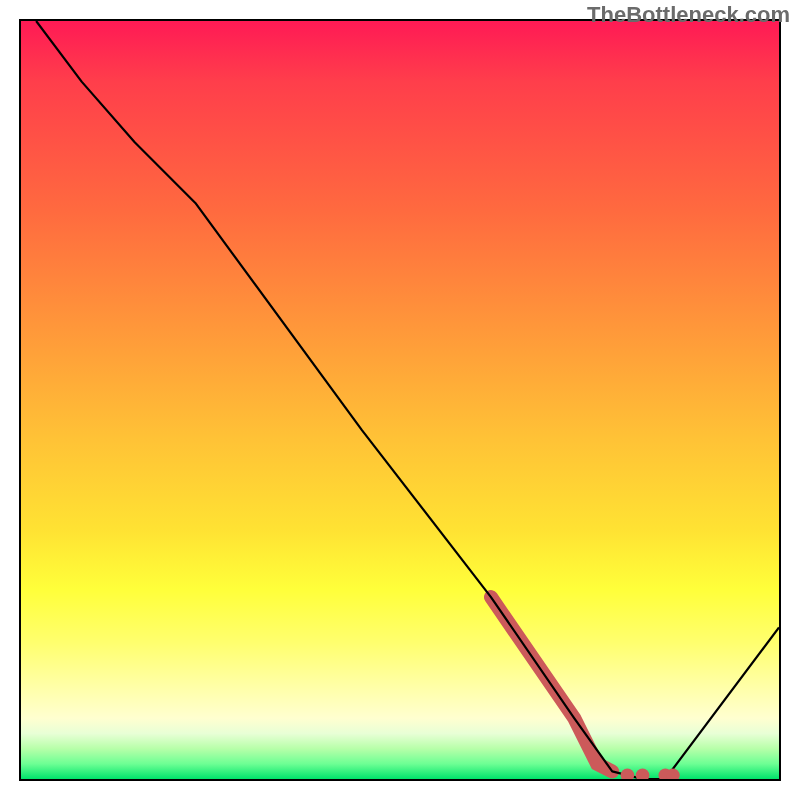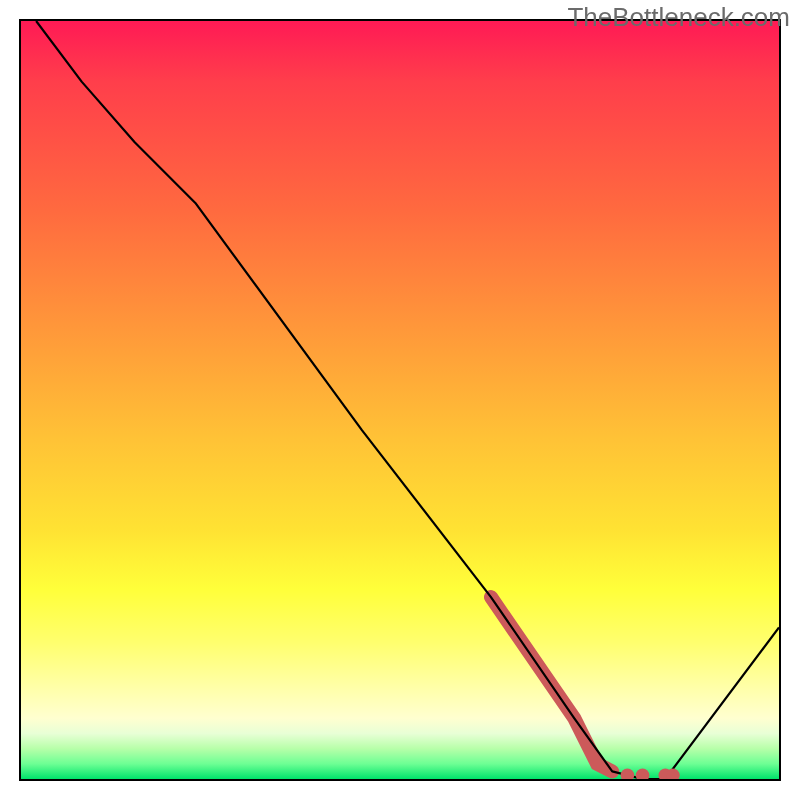--- a/index.html
+++ b/index.html
@@ -13,22 +13,22 @@
   }
   .canvas {
     position: relative;
     width: 800px;
     height: 800px;
   }
   .attribution {
     position: absolute;
     top: 2px;
     right: 10px;
-    font-size: 26px;
-    font-weight: normal;
+    font-size: 22px;
+    font-weight: bold;
     color: #6b6b6b;
     z-index: 20;
     letter-spacing: 0;
   }
   .plot-area {
     position: absolute;
     left: 21px;
     top: 21px;
     width: 758px;
     height: 758px;

